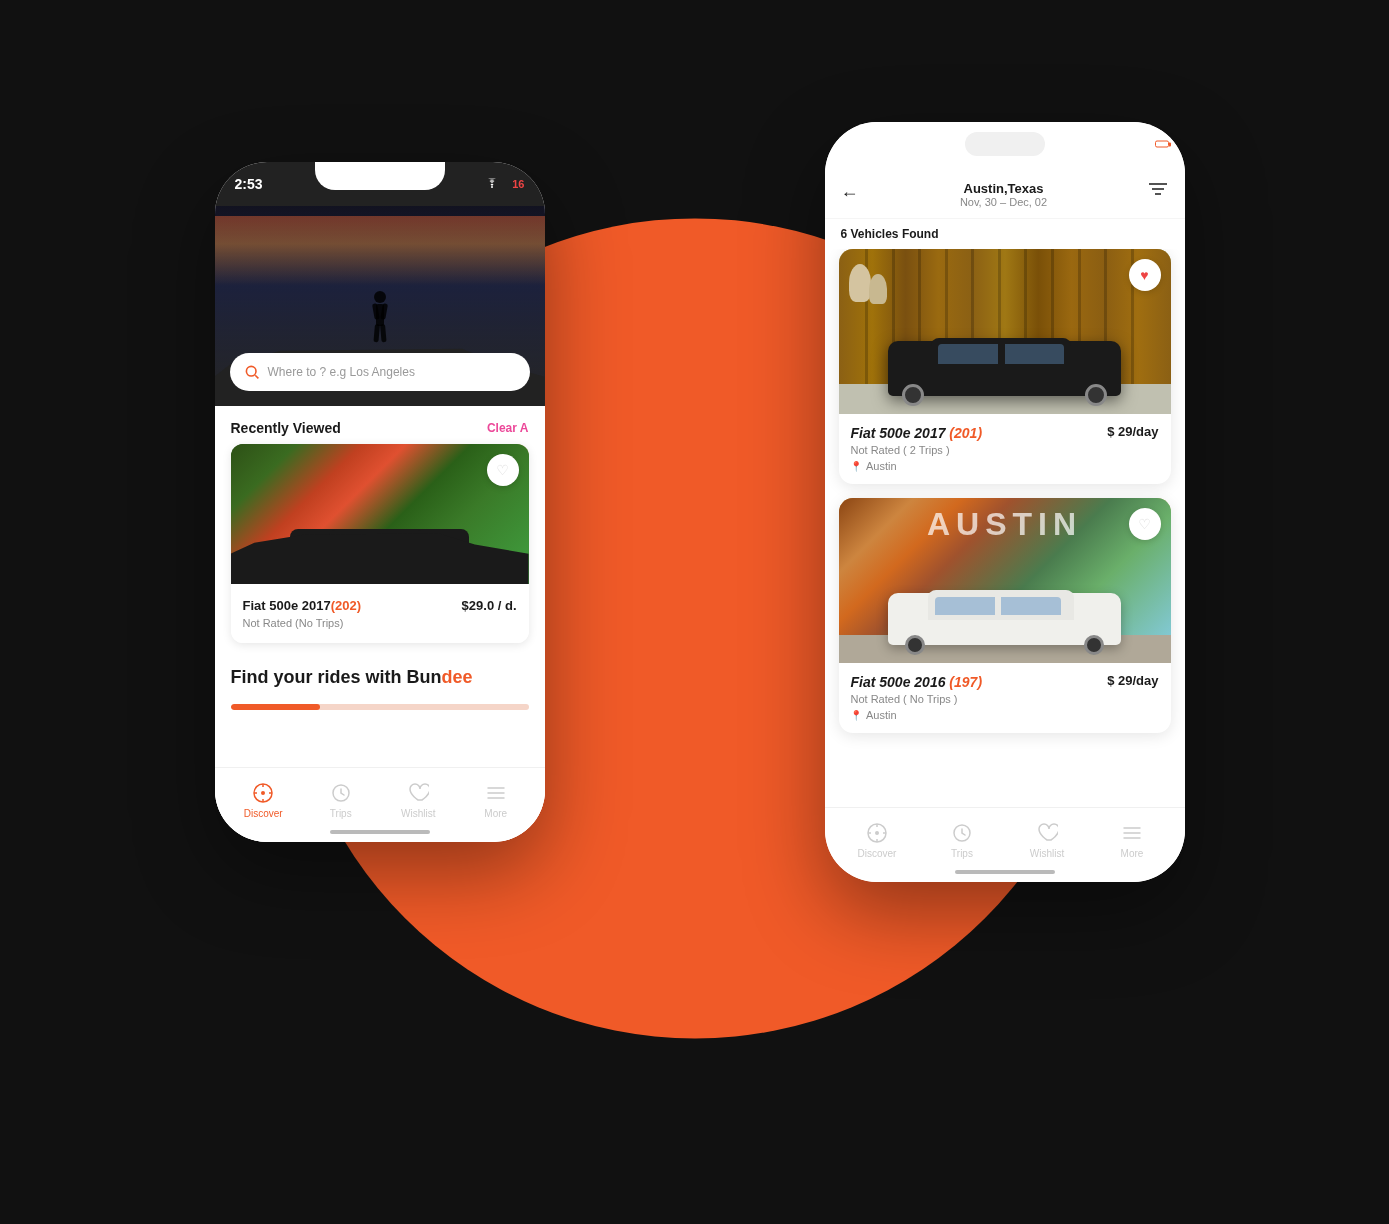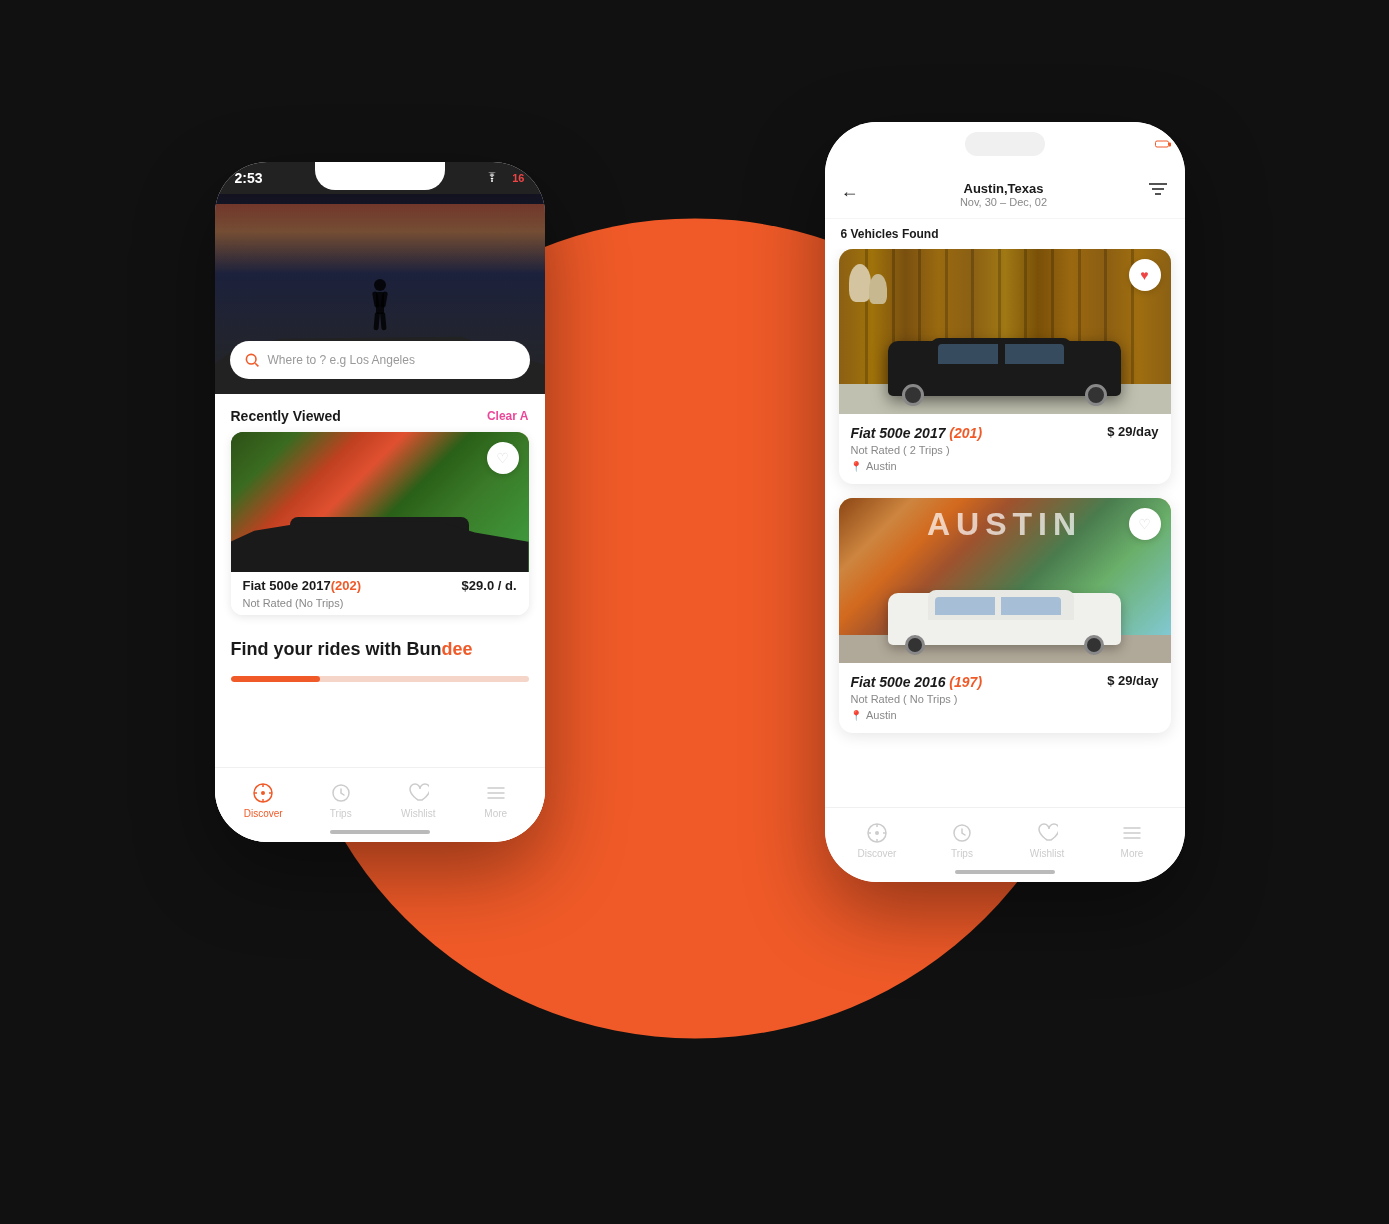--- a/index.html
+++ b/index.html
@@ -68,21 +68,21 @@
       width: 130px;
       height: 28px;
       background: #fff;
       border-radius: 0 0 20px 20px;
       z-index: 10;
     }
 
     
     .status-bar {
       position: relative;
-      height: 32px;
+      height: 44px;
       background: #222;
       display: flex;
       align-items: center;
       justify-content: space-between;
       padding: 0 20px;
       color: #fff;
       font-size: 12px;
       font-weight: 600;
       z-index: 5;
     }
@@ -206,21 +206,21 @@
       border-radius: 50%;
       display: flex;
       align-items: center;
       justify-content: center;
       box-shadow: 0 2px 6px rgba(0,0,0,0.15);
       font-size: 14px;
       color: #ddd;
     }
 
     .car-info {
-      padding: 6px 12px;
+      padding: 14px 12px;
       background: #fff;
     }
 
     .car-name-row {
       display: flex;
       justify-content: space-between;
       align-items: center;
       margin-bottom: 4px;
     }
 

